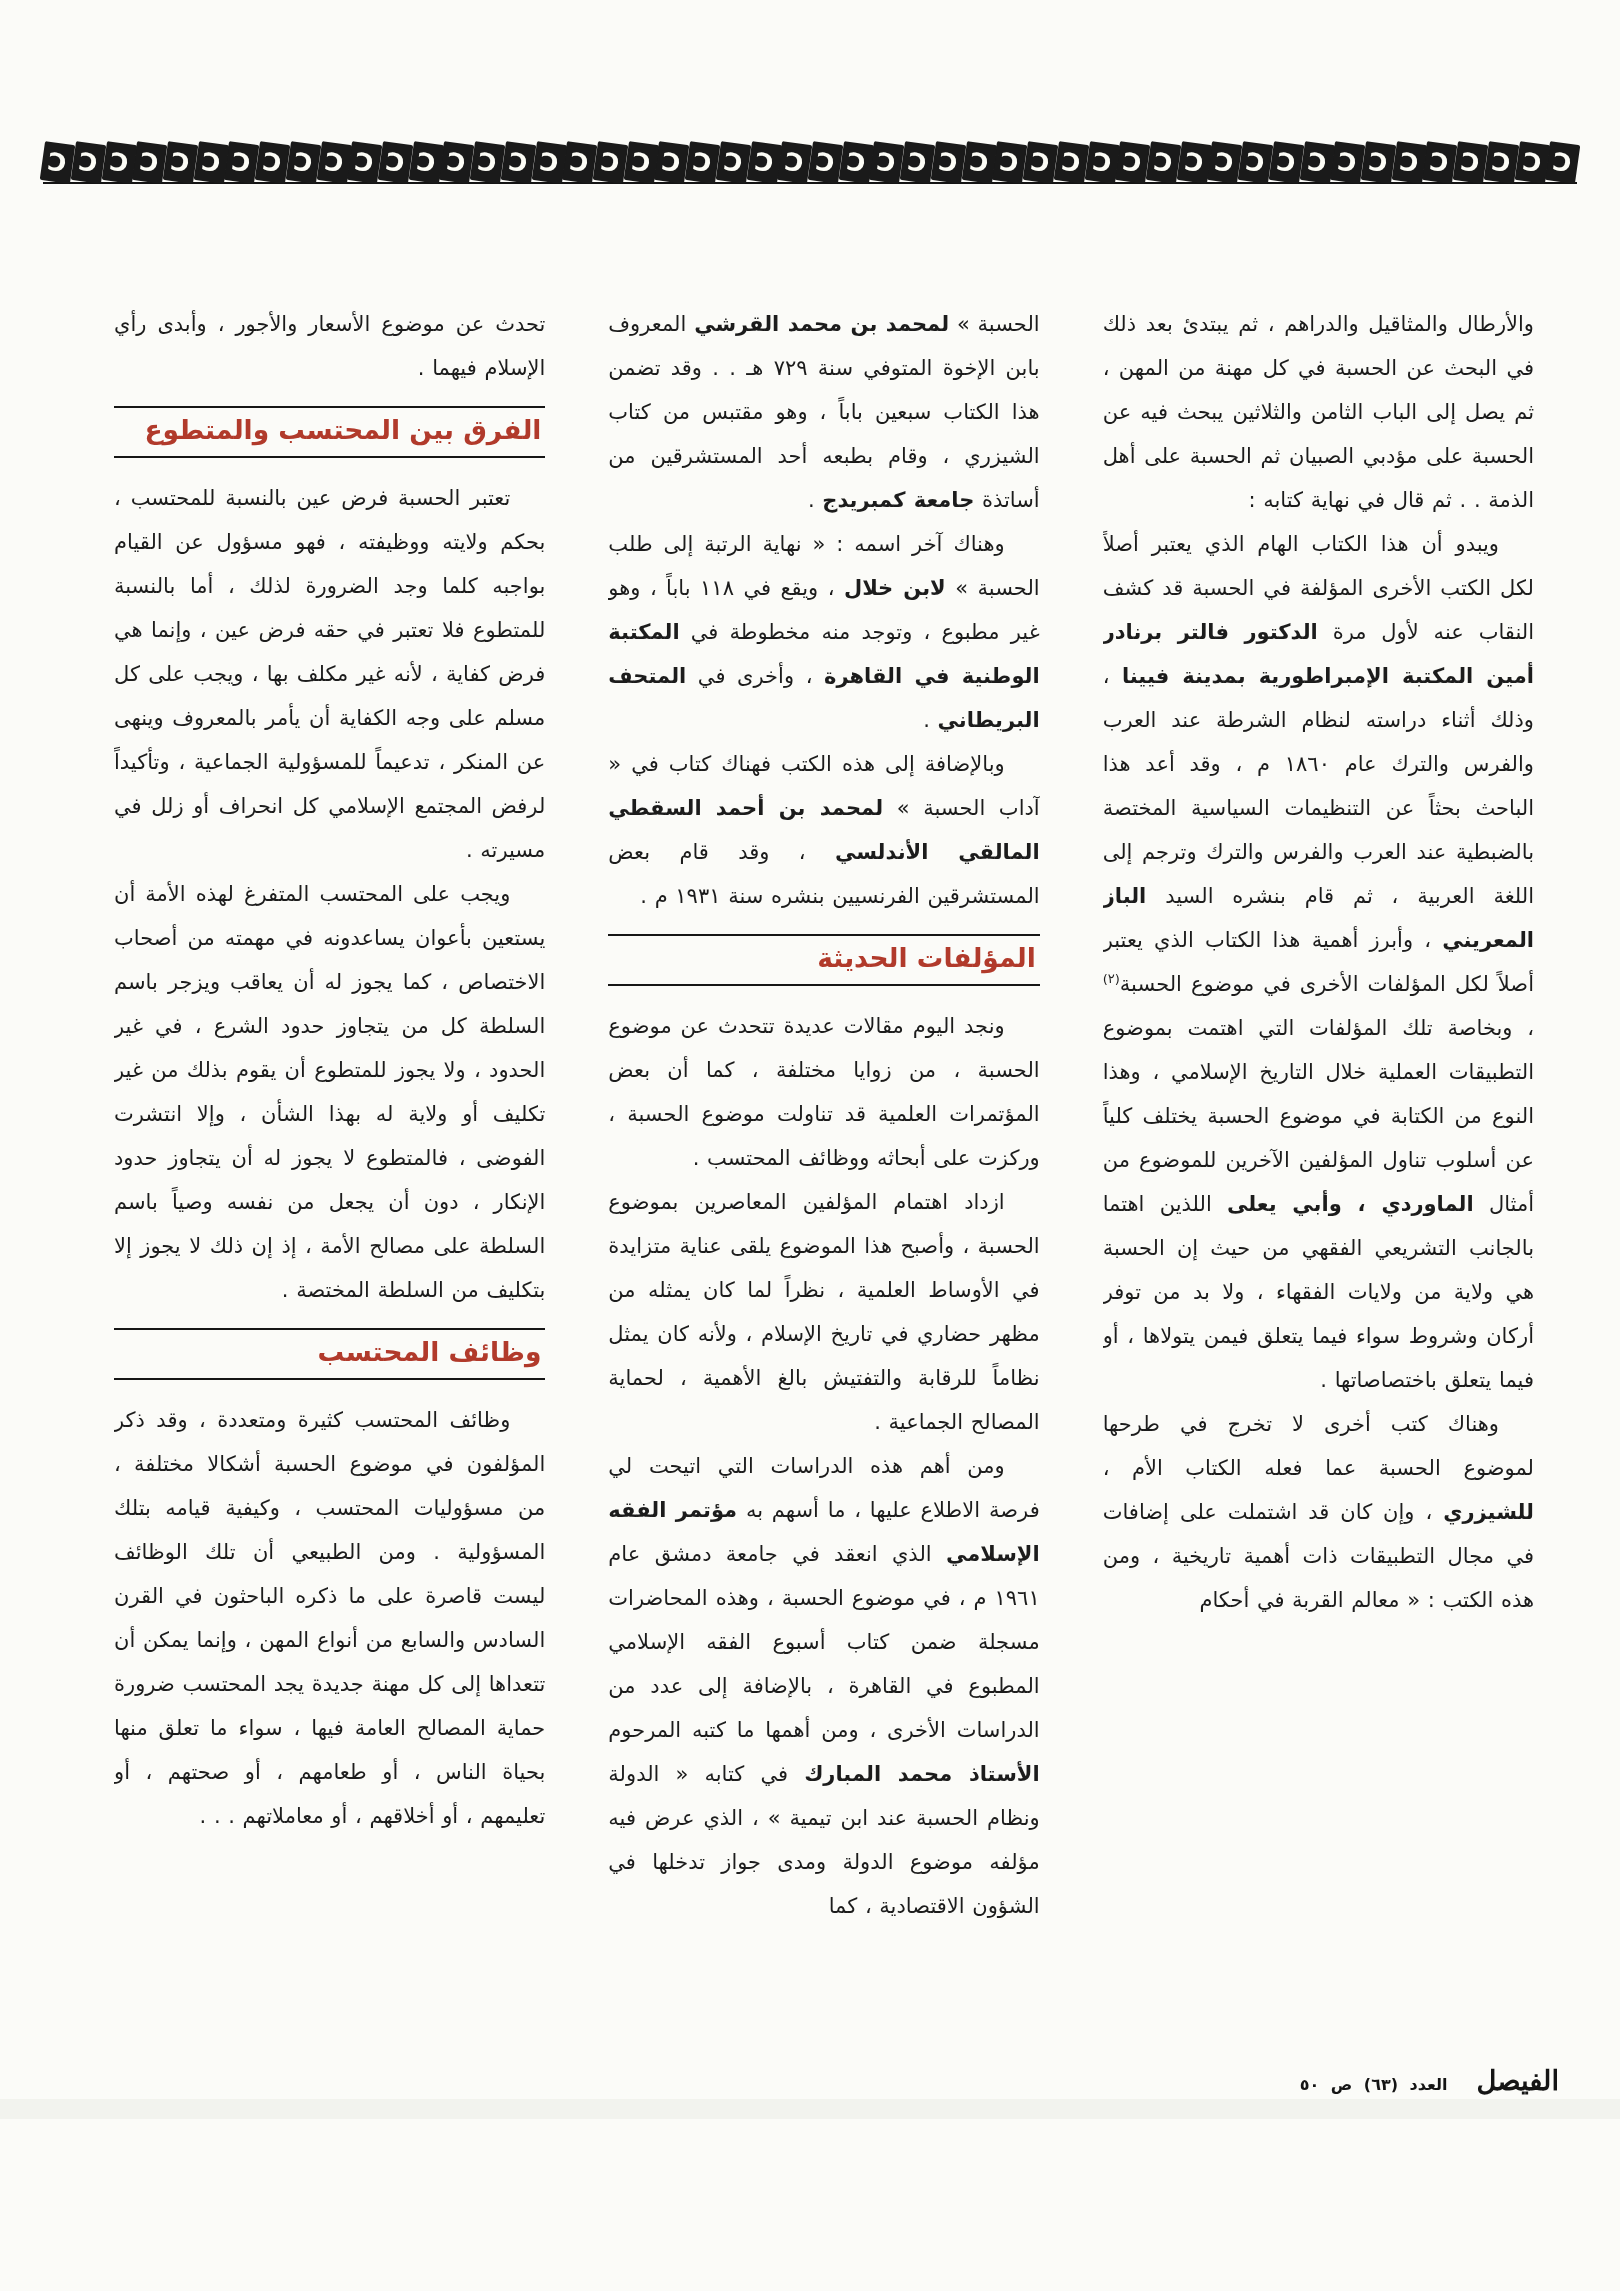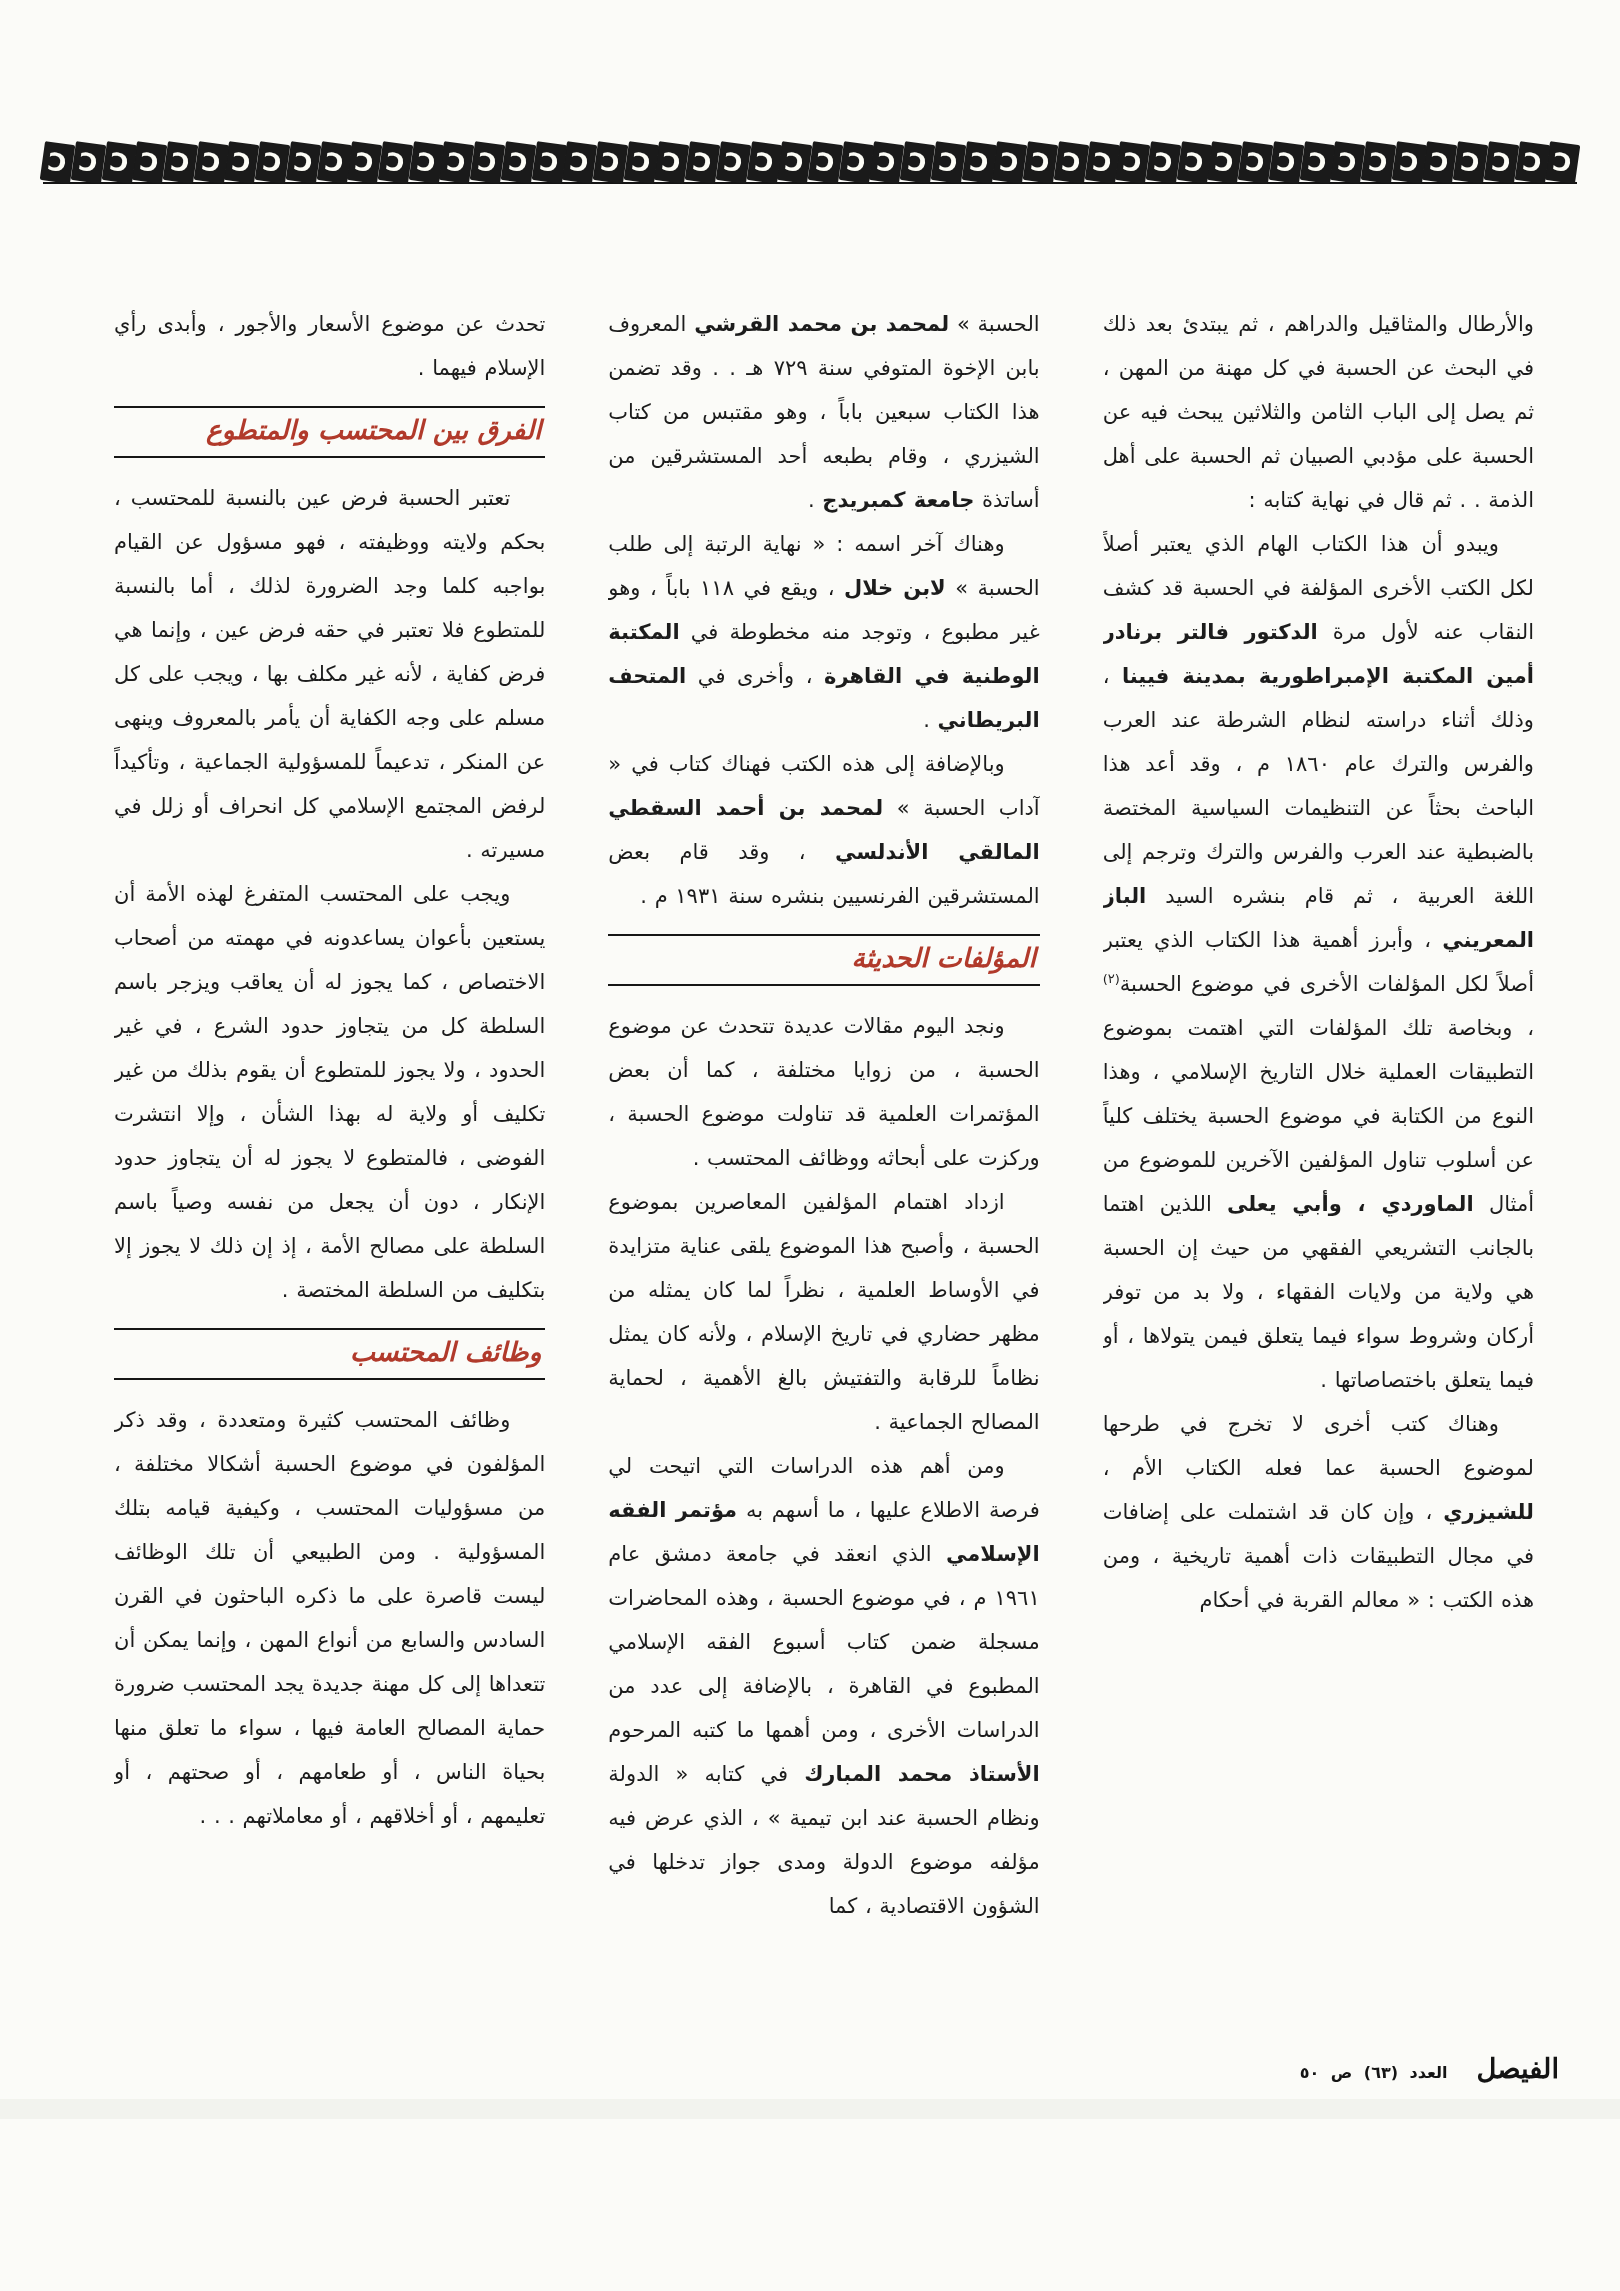--- a/index.html
+++ b/index.html
@@ -42,31 +42,31 @@
   .b{font-weight:bold;}
   sup{font-size:0.62em;vertical-align:super;line-height:0;}
   .sec-h{
     border-top:2.9px solid #161616;
     border-bottom:2.9px solid #161616;
     margin:15.7px 0 17.6px;
     padding:5.9px 3.9px 11.8px;
   }
   .sec-h span{
     color:var(--accent,#b13a2b);
-    font-size:26.5px;font-weight:bold;letter-spacing:0.5px;font-style:italic;
+    font-size:26.5px;font-weight:bold;letter-spacing:0.5px;
   }
   
   .footer{
     position:absolute;top:2052px;right:61px;
     display:flex;align-items:baseline;gap:29px;
     direction:rtl;color:#141414;
   }
   .footer .logo{
     font-family:"DejaVu Serif",serif;
-    font-weight:bold;font-size:27.4px;letter-spacing:-1px;
+    font-weight:bold;font-size:27.4px;letter-spacing:-1px;margin-top:12px;
   }
   .footer .issue{font-size:16px;font-weight:bold;word-spacing:5.9px;}
   
   .scan-band{
     position:absolute;top:2099px;left:0;width:100%;height:19.6px;
     background:#e9ece3;opacity:0.5;
   }
 </style>
 </head>
 <body>

